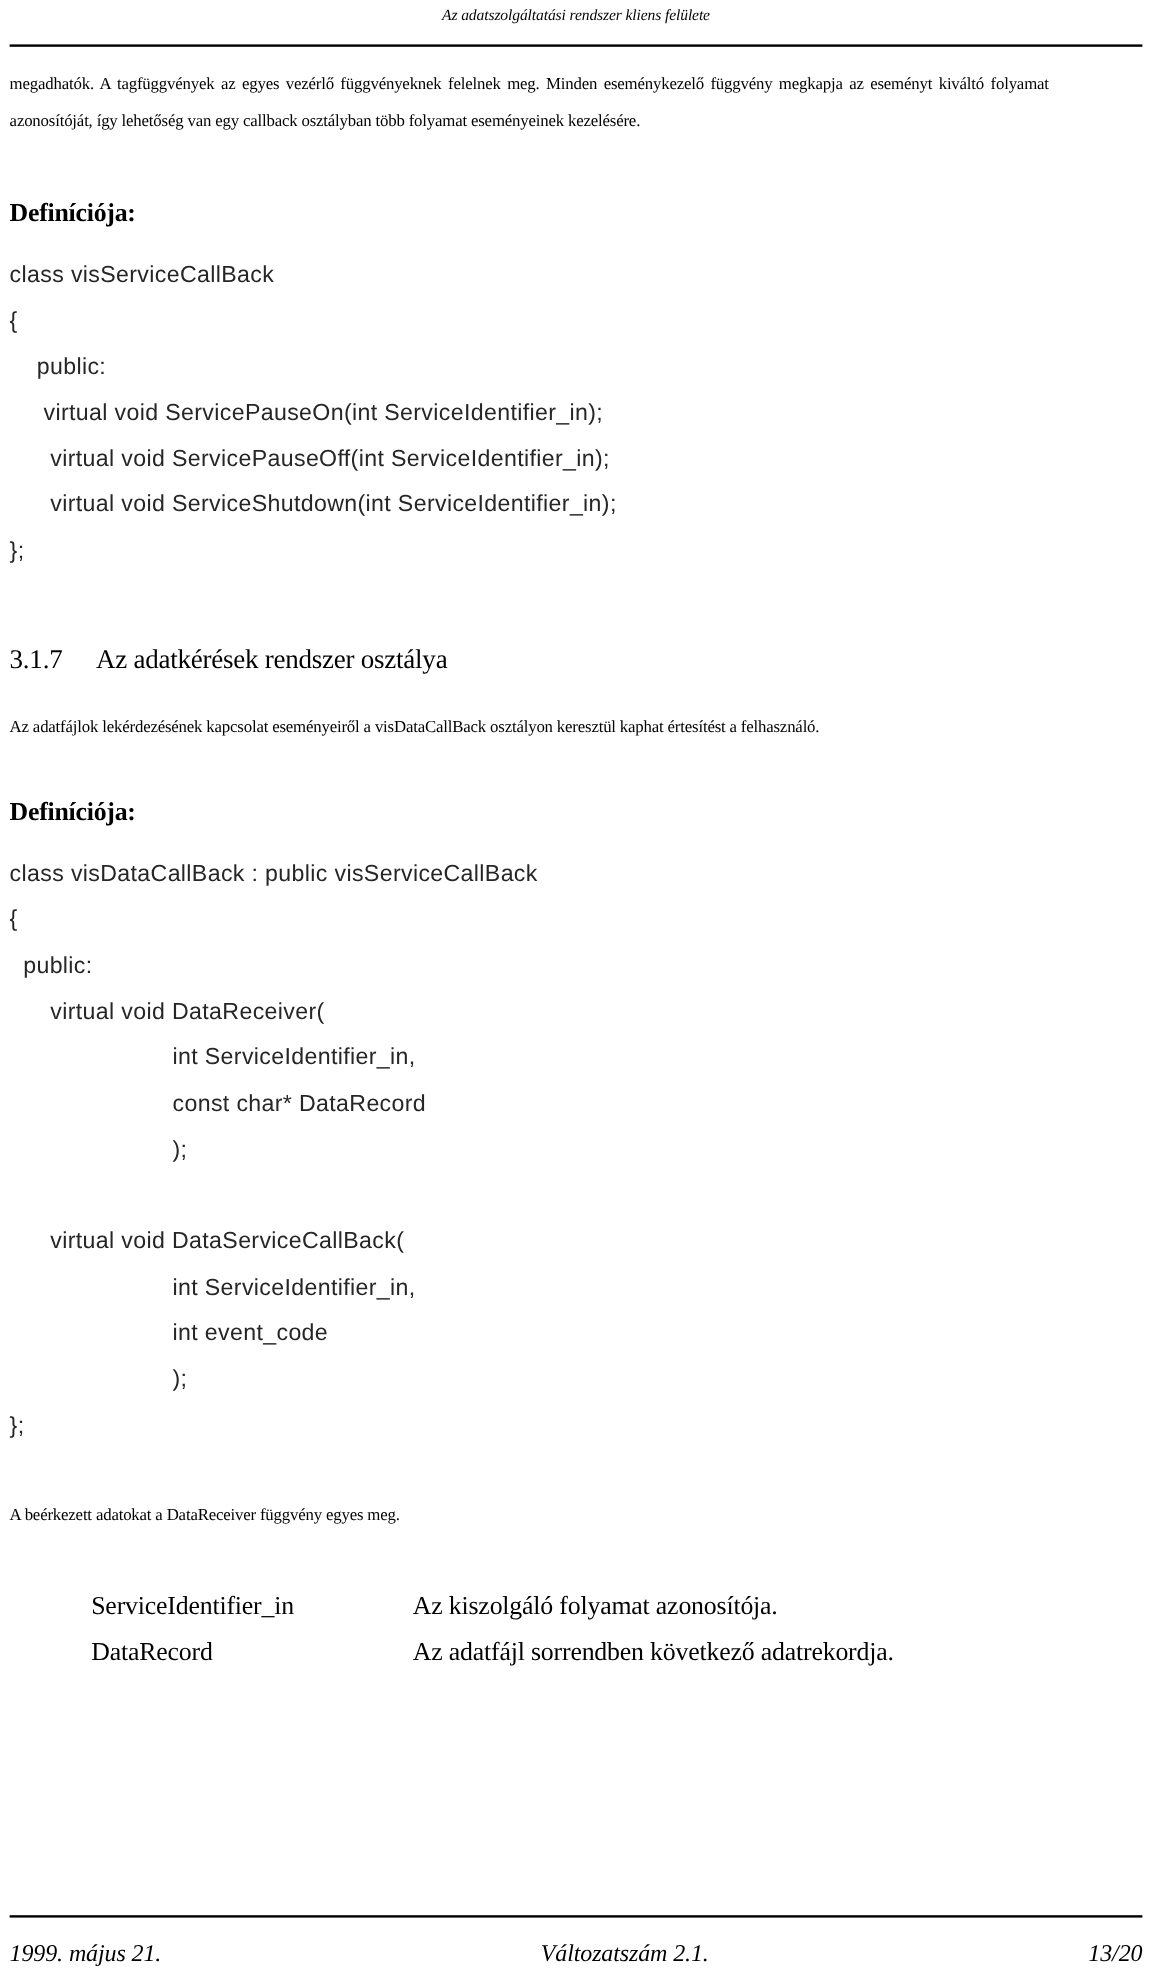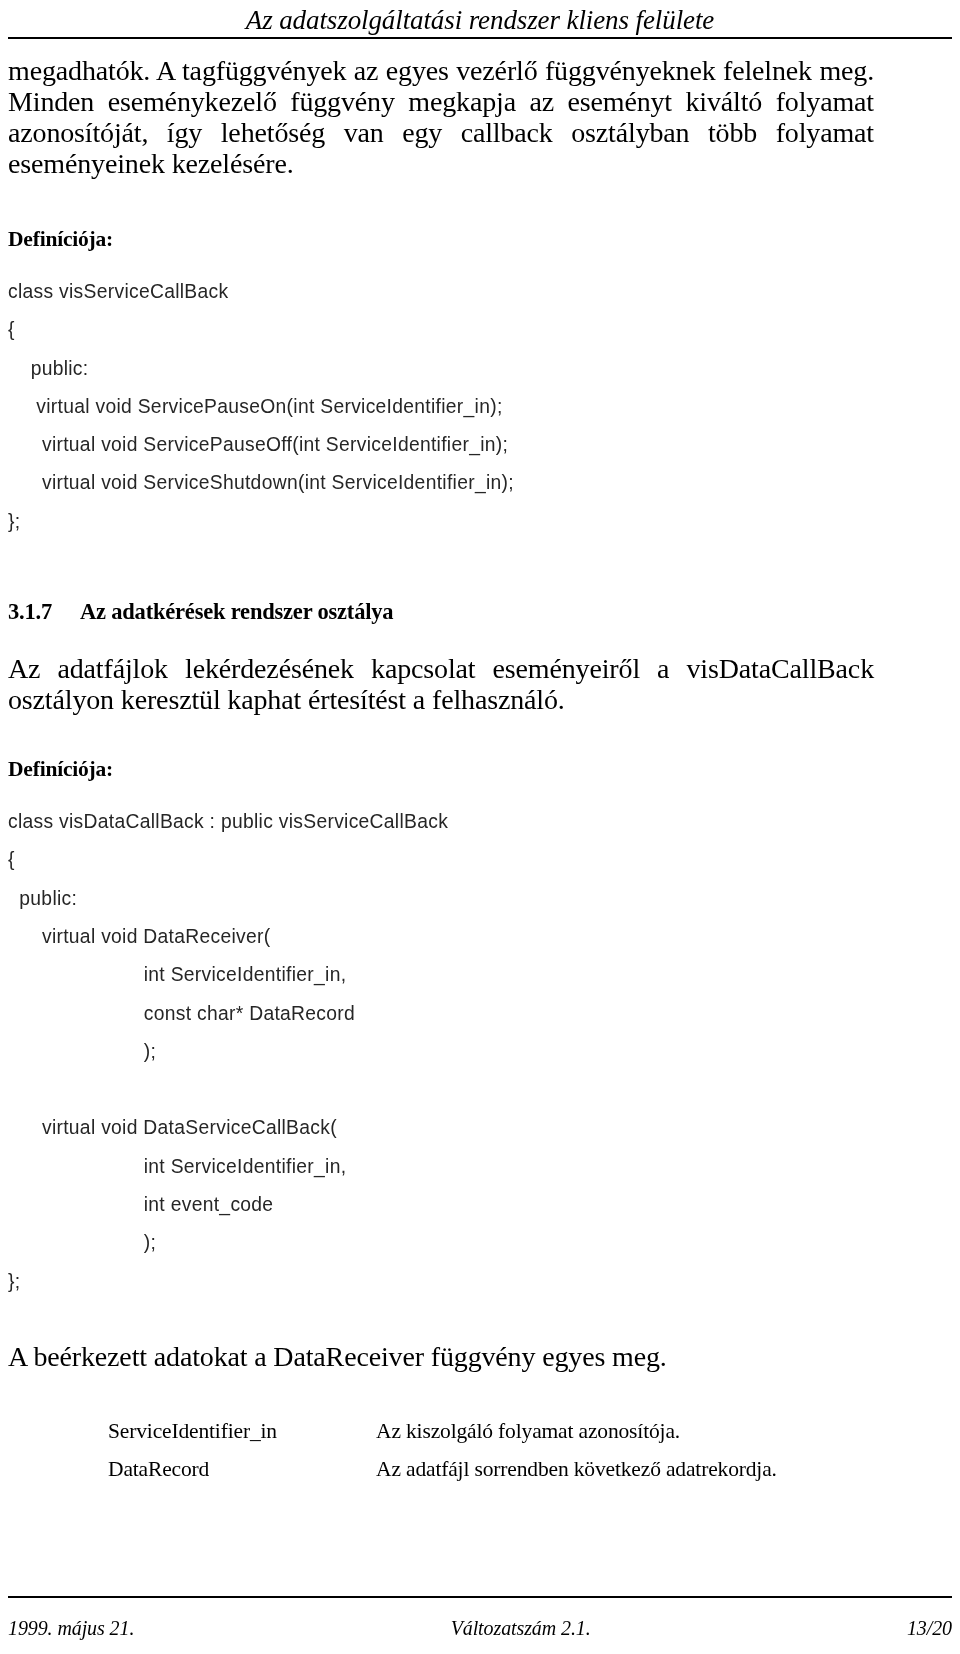--- a/index.html
+++ b/index.html
@@ -25,21 +25,21 @@
   }
 
   
   .running-head {
     position: absolute;
     top: 6px;
     left: 8px;
     right: 8px;
     text-align: center;
     font-style: italic;
-    font-size: 27px;
+    font-size: 13px;
     letter-spacing: -0.1px;
     line-height: 1.1;
   }
   .rule-top {
     position: absolute;
     top: 37px;
     left: 8px;
     width: 944px;
     height: 0;
     border-top: 2.2px solid #000;
@@ -48,21 +48,21 @@
   
   .content {
     position: absolute;
     top: 55px;
     left: 8px;
     width: 866px;
   }
 
   p.body {
     margin: 0;
-    font-size: 28px;
+    font-size: 14px;
     line-height: 31px;
     text-align: justify;
     text-justify: inter-word;
     letter-spacing: -0.15px;
   }
   p.body.last-line-natural {
     text-align-last: left;
   }
 
   h4.defheading {
@@ -81,34 +81,34 @@
     line-height: 38.3px;
     color: #262626;
     white-space: pre;
     letter-spacing: 0.3px;
   }
 
   
   .section-heading {
     display: flex;
     align-items: baseline;
-    font-weight: bold;
+    font-weight: normal;
     font-size: 22.5px;
     line-height: 30px;
     letter-spacing: -0.2px;
   }
   .section-heading .num {
     width: 72px;
     flex: 0 0 72px;
   }
 
   
   .arg-table {
     border-collapse: collapse;
-    margin-left: 100px;
+    margin-left: 68px;
     font-size: 21.5px;
     line-height: 38px;
   }
   .arg-table td {
     padding: 0;
     vertical-align: top;
     letter-spacing: -0.15px;
   }
   .arg-table td.name { width: 268px; padding-right: 10px; }
 

